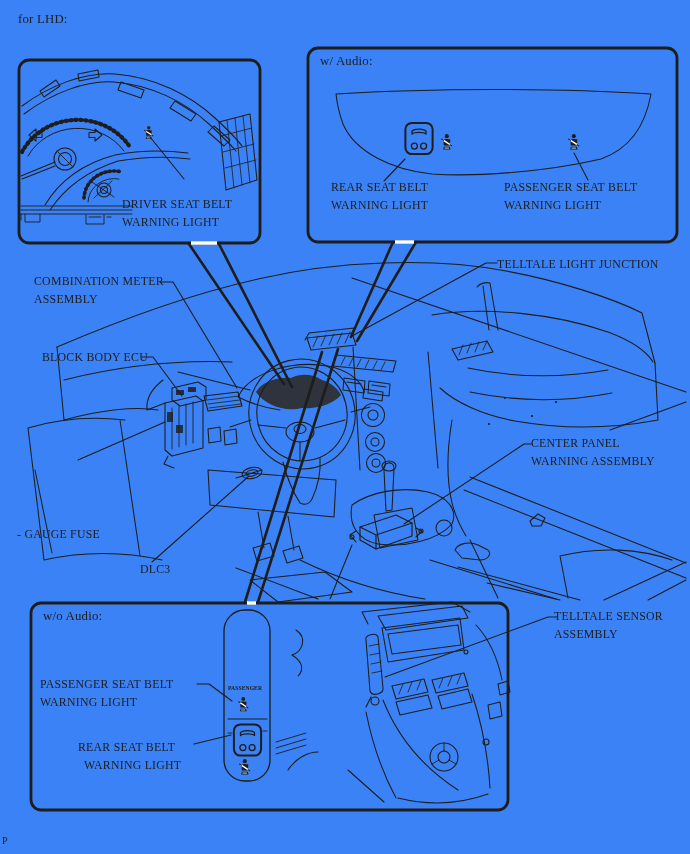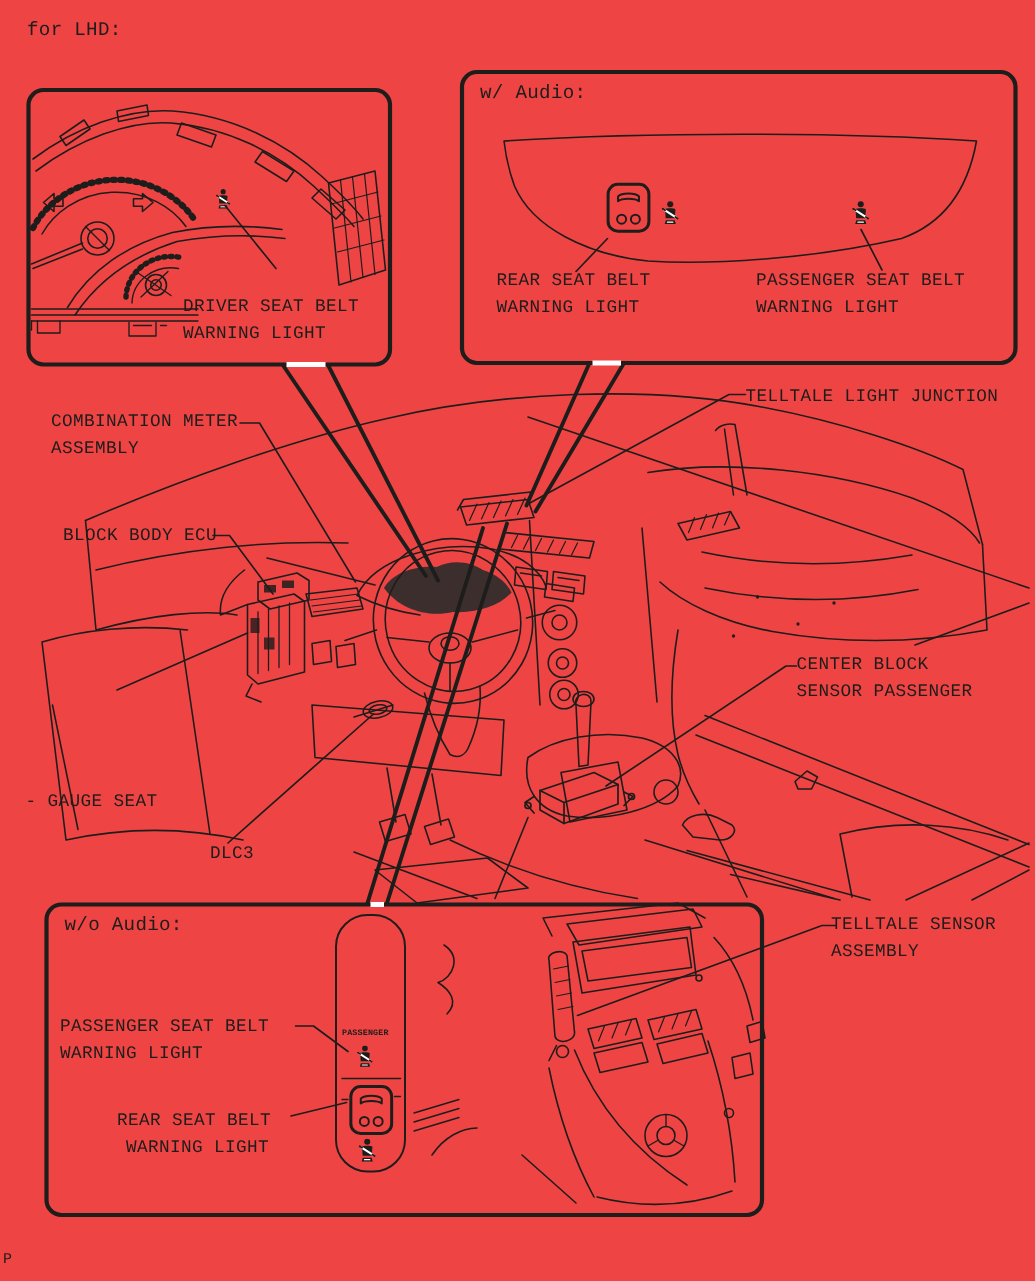--- a/index.html
+++ b/index.html
@@ -1,17 +1,17 @@
 <!DOCTYPE html>
 <html><head>
 <meta charset="utf-8">
 <style>
   html,body{margin:0;padding:0;background:#fff;}
-  #page{position:relative;width:690px;height:854px;background:#ef4444;overflow:hidden;
-        font-family:Liberation Mono, monospace;color:#1d1d1b;}
+  #page{position:relative;width:690px;height:854px;background:#3b82f6;overflow:hidden;
+        font-family:Liberation Serif, serif;color:#1d1d1b;}
   #art{position:absolute;left:0;top:0;}
   .lbl{position:absolute;font-size:11.8px;line-height:17.5px;letter-spacing:0.25px;
        white-space:nowrap;color:#1d1d1b;}
   .ttl{position:absolute;font-size:12.8px;letter-spacing:0.2px;white-space:nowrap;color:#1d1d1b;}
   .ln{display:block;}
   .tiny{position:absolute;font-size:5.6px;font-weight:bold;letter-spacing:0.1px;color:#1d1d1b;}
   .mark{position:absolute;font-size:10px;color:#1d1d1b;}
   .ind{margin-left:6px;}
 </style>
 </head>
@@ -279,25 +279,25 @@
   <span class="ln">PASSENGER SEAT BELT</span>
   <span class="ln">WARNING LIGHT</span>
 </div>
 
 <div class="lbl" style="left:34px;top:273px">
   <span class="ln">COMBINATION METER</span>
   <span class="ln">ASSEMBLY</span>
 </div>
 <div class="lbl" style="left:42px;top:349px">BLOCK BODY ECU</div>
 <div class="lbl" style="left:497px;top:256px">TELLTALE LIGHT JUNCTION</div>
-<div class="lbl" style="left:17px;top:526px">- GAUGE SEAT</div>
+<div class="lbl" style="left:17px;top:526px">- GAUGE FUSE</div>
 <div class="lbl" style="left:140px;top:561px">DLC3</div>
 <div class="lbl" style="left:531px;top:435px">
-  <span class="ln">CENTER BLOCK</span>
-  <span class="ln">SENSOR PASSENGER</span>
+  <span class="ln">CENTER PANEL</span>
+  <span class="ln">WARNING ASSEMBLY</span>
 </div>
 
 <div class="ttl" style="left:43px;top:609px">w/o Audio:</div>
 <div class="lbl" style="left:40px;top:676px">
   <span class="ln">PASSENGER SEAT BELT</span>
   <span class="ln">WARNING LIGHT</span>
 </div>
 <div class="lbl" style="left:78px;top:739px">
   <span class="ln">REAR SEAT BELT</span>
   <span class="ln ind">WARNING LIGHT</span>

